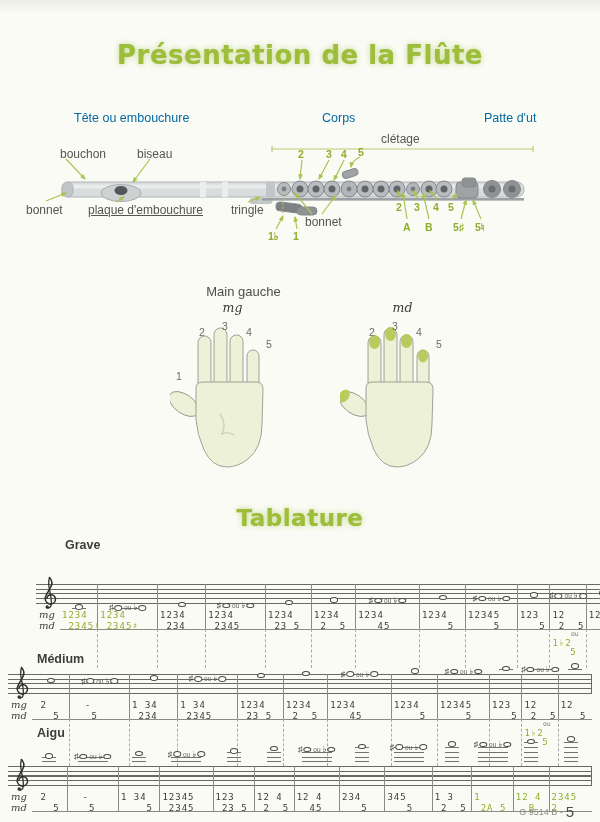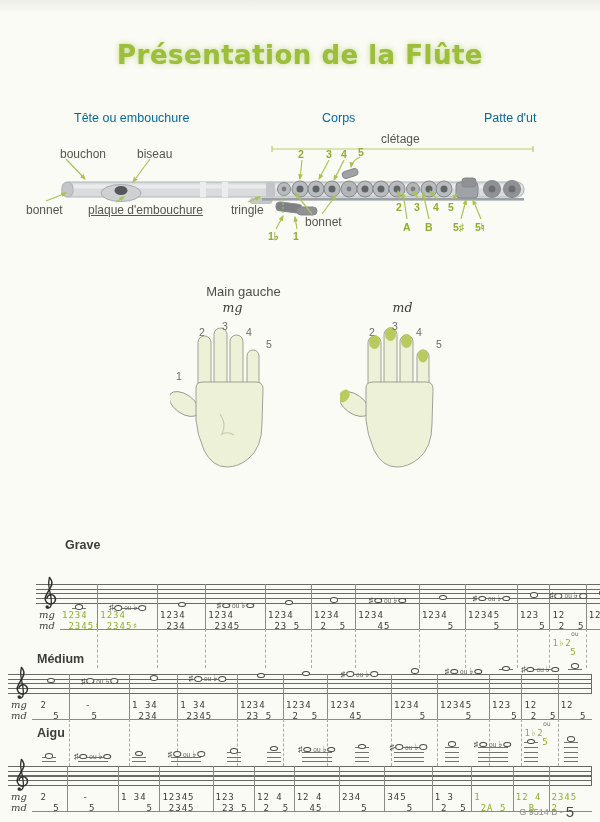--- a/index.html
+++ b/index.html
@@ -226,20 +226,21 @@
         <div class="finger-num" style="left: 222px; top: 40px;">3</div>
         <div class="finger-num" style="left: 246px; top: 46px;">4</div>
         <div class="finger-num" style="left: 266px; top: 58px;">5</div>
         <div class="finger-num" style="left: 369px; top: 46px;">2</div>
         <div class="finger-num" style="left: 392px; top: 40px;">3</div>
         <div class="finger-num" style="left: 416px; top: 46px;">4</div>
         <div class="finger-num" style="left: 436px; top: 58px;">5</div>
       </div>
   </div>
 
+  <h2 class="big-title" id="tablature-title">Tablature</h2>
 
   <div id="tablature">
       <div class="tab-section" style="top: 538px; height: 130px; margin-left: 28px;">
         <div class="sec-label">Grave</div>
         <div class="staff" style="top: 46px;"></div>
         <div class="clef" style="top: 38px;"><svg width="22" height="36" viewBox="0 0 22 36">
             <path d="M11.5 1.5 C14 4.2 14.6 7.6 12.8 10.8 L8.2 19.2 C6.2 22.8 7.4 26.6 10.8 27.8 C13.9 28.9 16.9 27 17.4 24.1 C17.9 21.3 16 18.9 13.3 18.8 C11.2 18.7 9.4 20.1 9 22.1" fill="none" stroke="#2f2f2b" stroke-width="1.5" stroke-linecap="round"></path>
             <path d="M11.5 1.5 C10.2 5.8 10.5 9.6 11.5 13.8 C12.6 18.4 13.8 23.6 13.2 28.6 C12.9 31.4 10.8 32.6 9 31.6" fill="none" stroke="#2f2f2b" stroke-width="1.3" stroke-linecap="round"></path>
             <circle cx="9.2" cy="31" r="1.7" fill="#2f2f2b"></circle>
           </svg></div>

